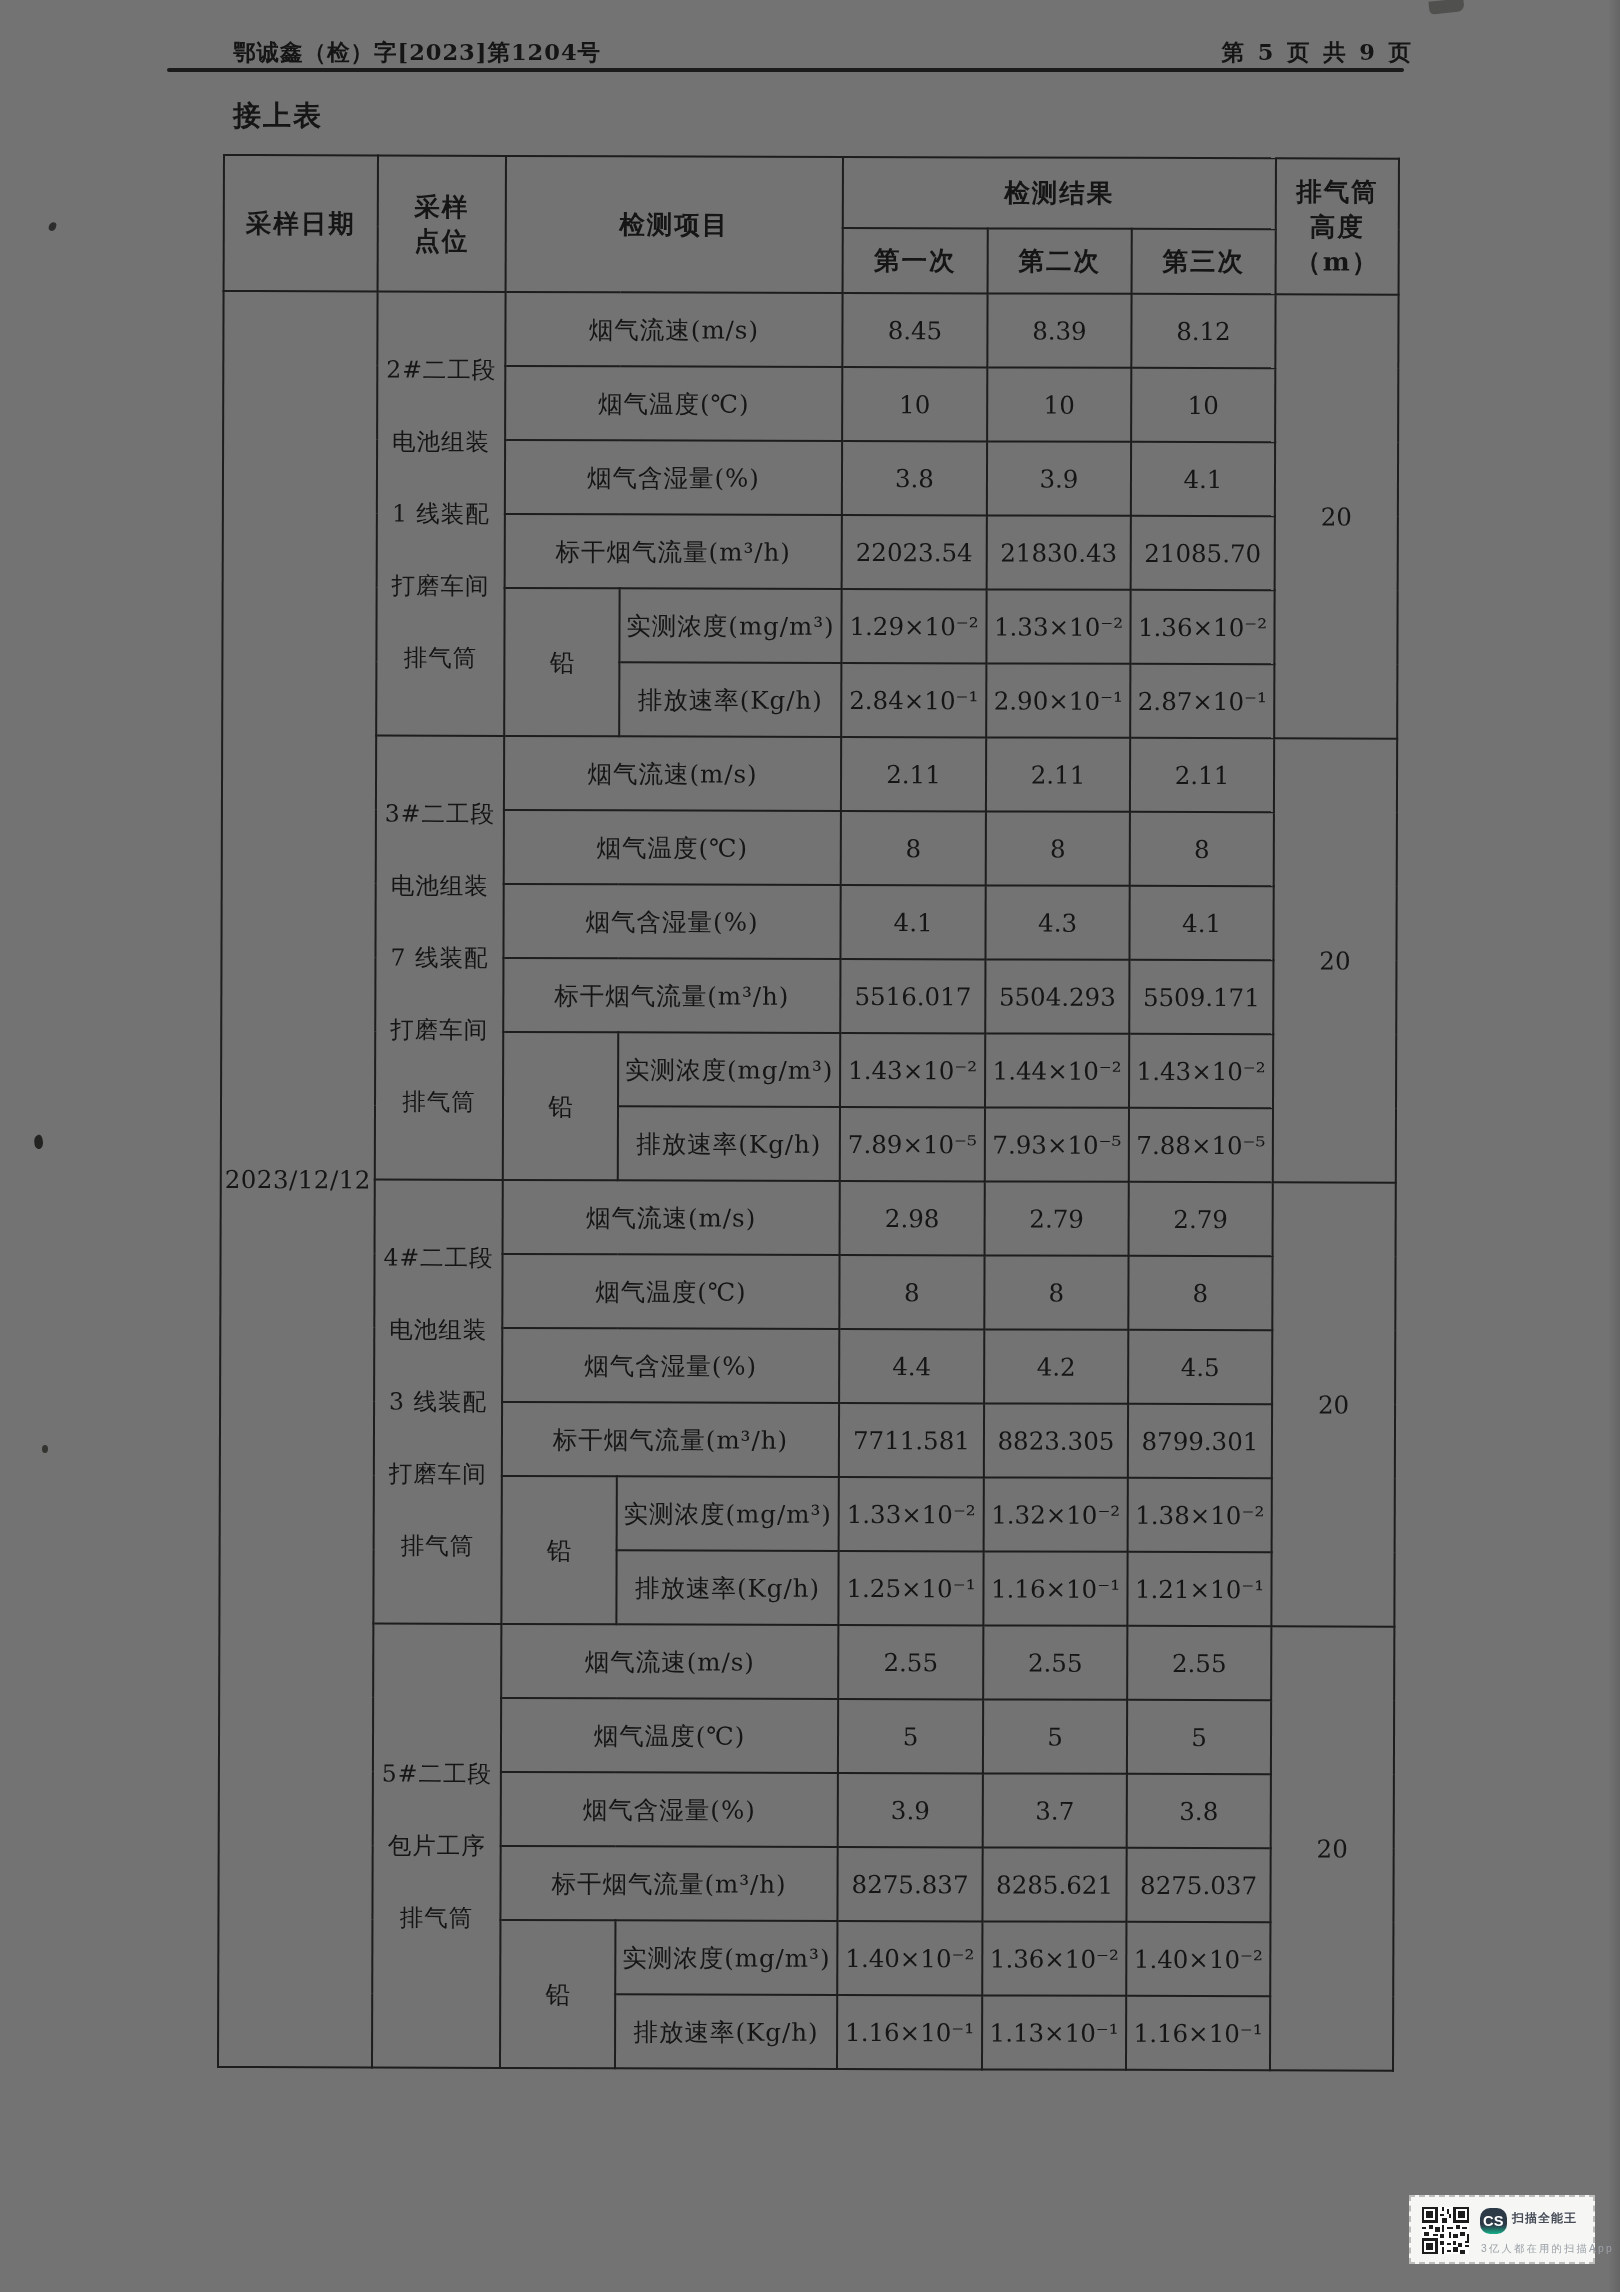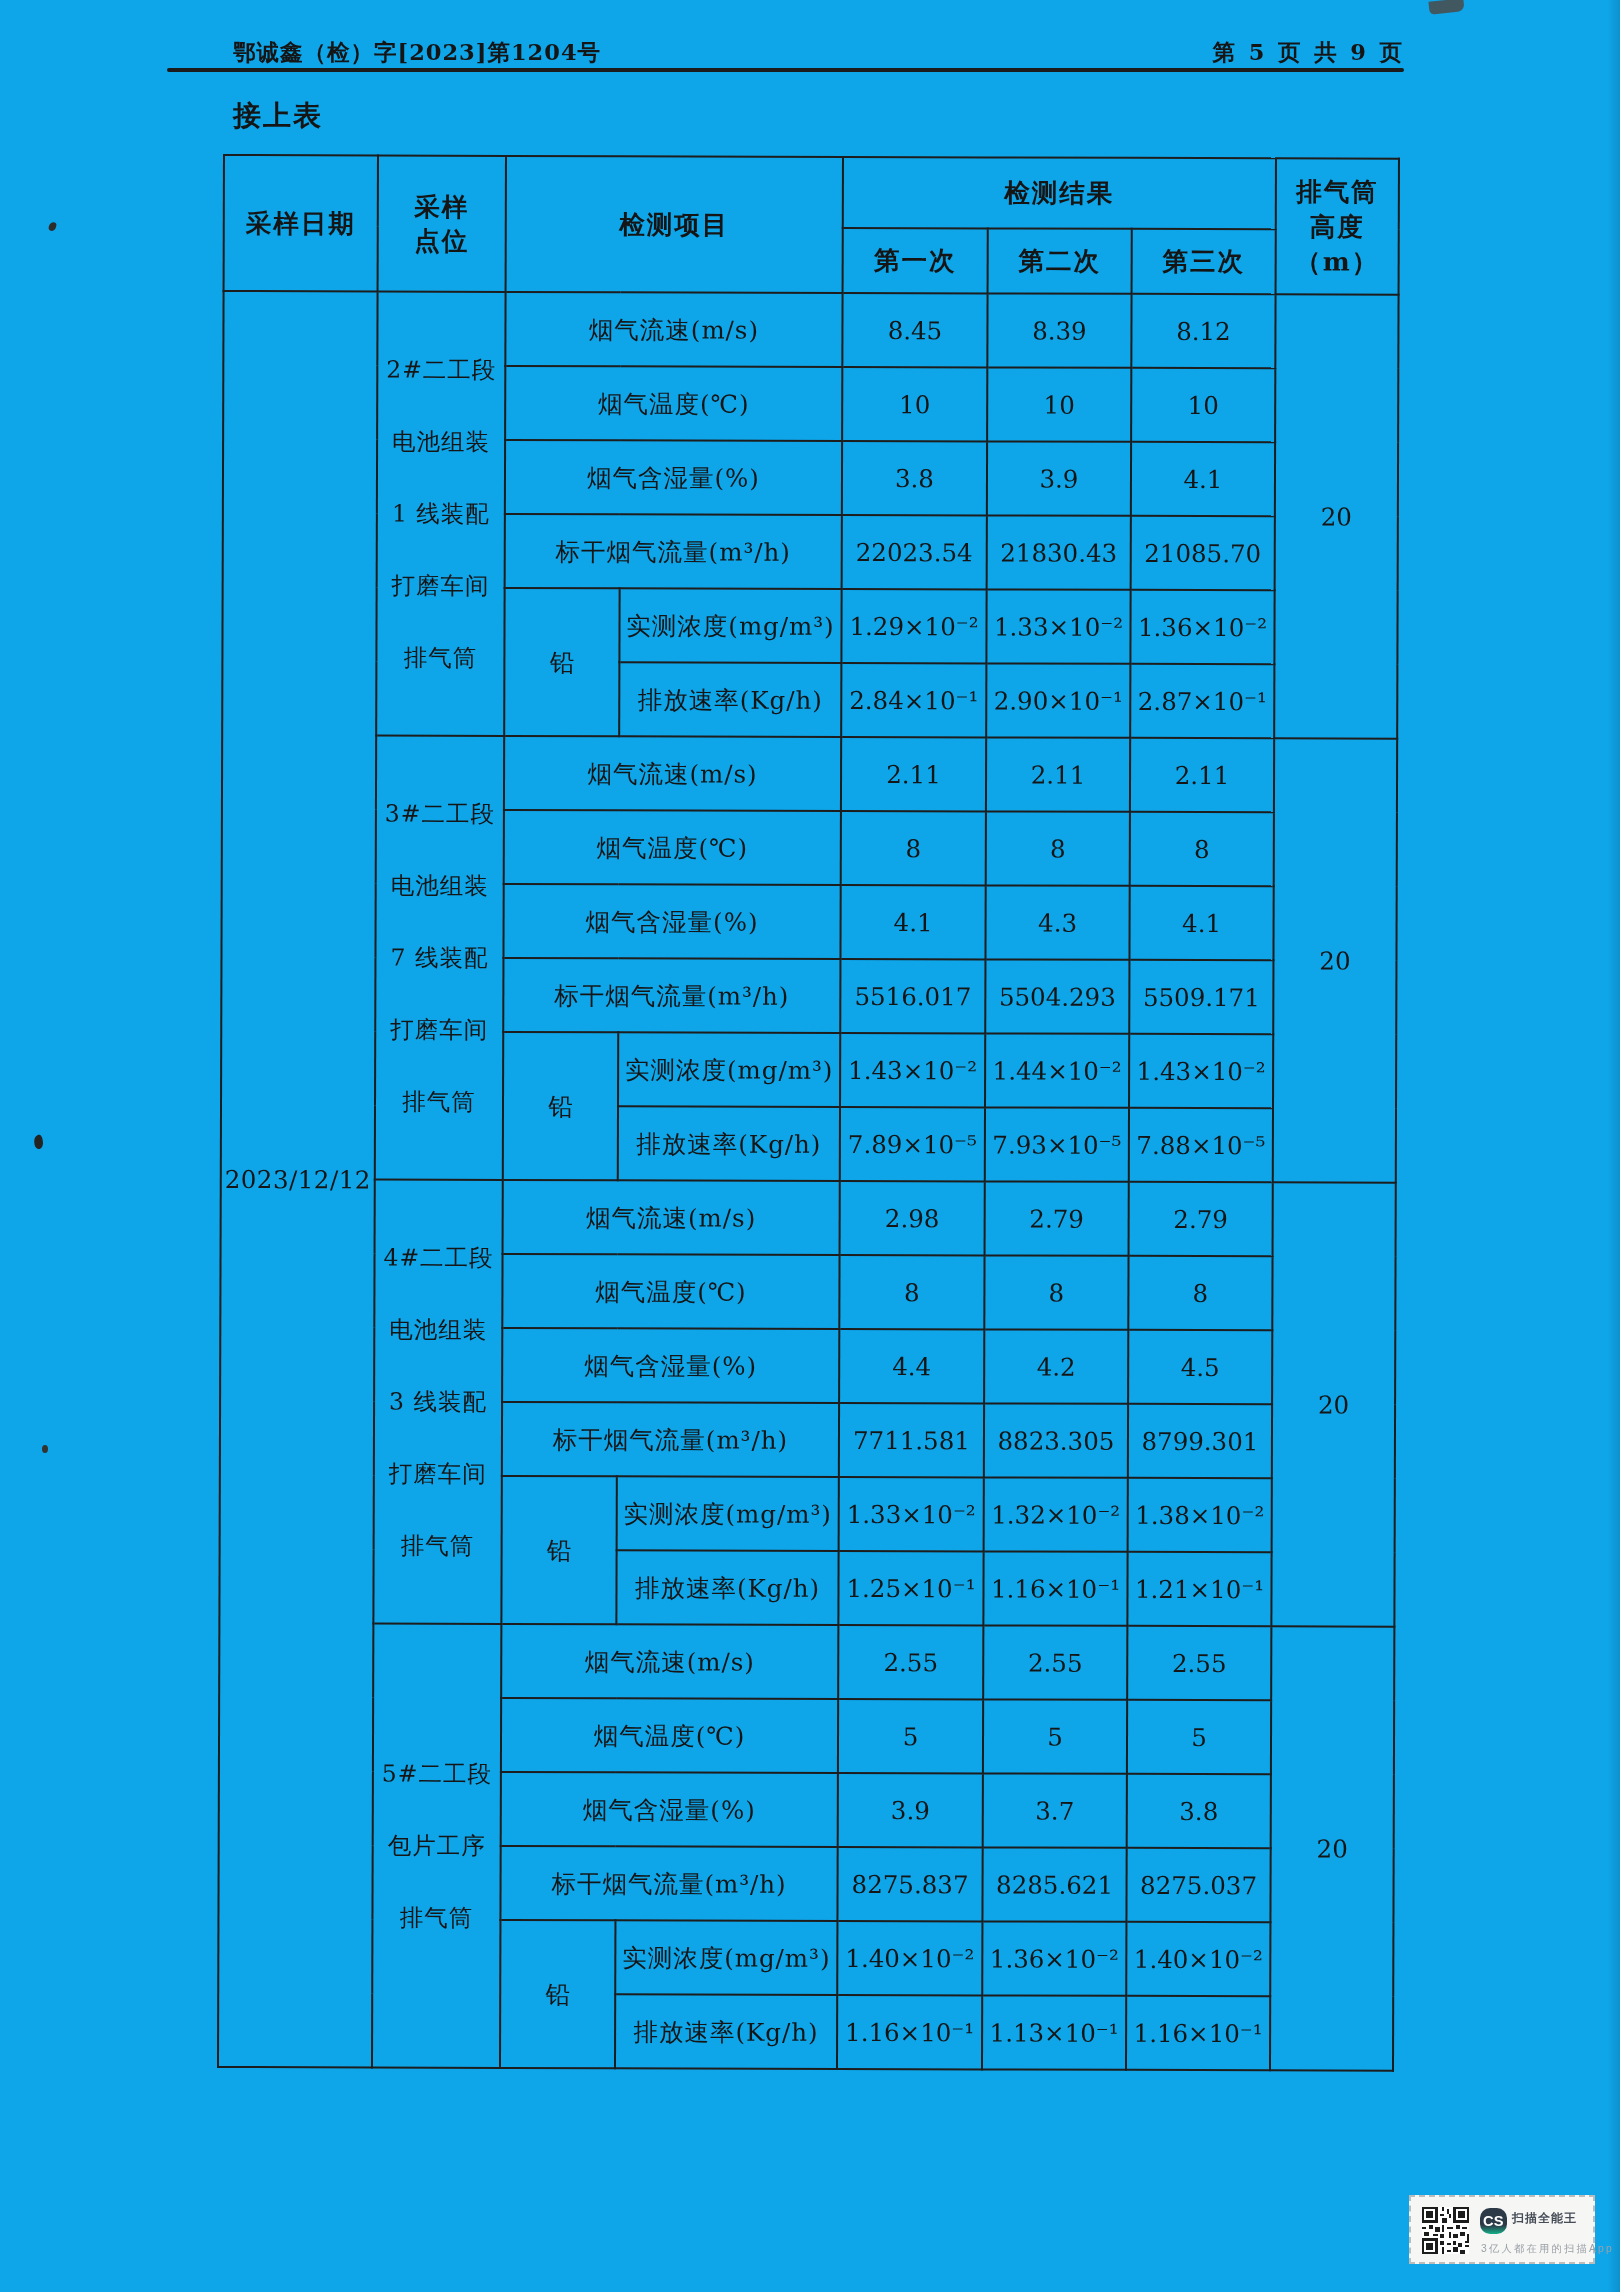--- a/index.html
+++ b/index.html
@@ -1,20 +1,20 @@
 <!DOCTYPE html>
 <html><head>
 <meta charset="utf-8">
 <style>
   html,body{margin:0;padding:0;background:#e8e8e6;}
-  #page{position:relative;width:1620px;height:2293px;background:#0ea5e9;overflow:hidden;
+  #page{position:relative;width:1620px;height:2293px;background:#737373;overflow:hidden;
         font-family:"DejaVu Serif","Liberation Serif",serif;color:#151515;}
   
   .doc-no{position:absolute;left:233px;top:37px;font-size:22.5px;font-weight:700;letter-spacing:1px;}
-  .page-ind{position:absolute;right:215px;top:37px;font-size:22.5px;font-weight:700;letter-spacing:2.9px;}
+  .page-ind{position:absolute;right:206px;top:37px;font-size:22.5px;font-weight:700;letter-spacing:2.9px;}
   .hrule{position:absolute;left:167px;top:68px;width:1237px;height:3.9px;background:#1b1b1b;border-radius:2px;}
   .note{position:absolute;left:233px;top:97px;font-size:28px;font-weight:700;letter-spacing:2px;}
   
   .twrap{position:absolute;left:223px;top:154px;transform:rotate(0.18deg);transform-origin:top left;}
   table.t{border-collapse:collapse;table-layout:fixed;width:1176px;border:2.9px solid #161616;}
   table.t td{border:2px solid #1d1d1d;text-align:center;vertical-align:middle;padding:0;
              font-size:24.5px;overflow:hidden;}
   tr.hr1 td{height:69px;font-weight:700;font-size:25.5px;letter-spacing:2px;}
   tr.hr2 td{height:63px;font-weight:700;font-size:25.5px;letter-spacing:2px;text-align:center;}
   tr.dr td{height:72px;}

